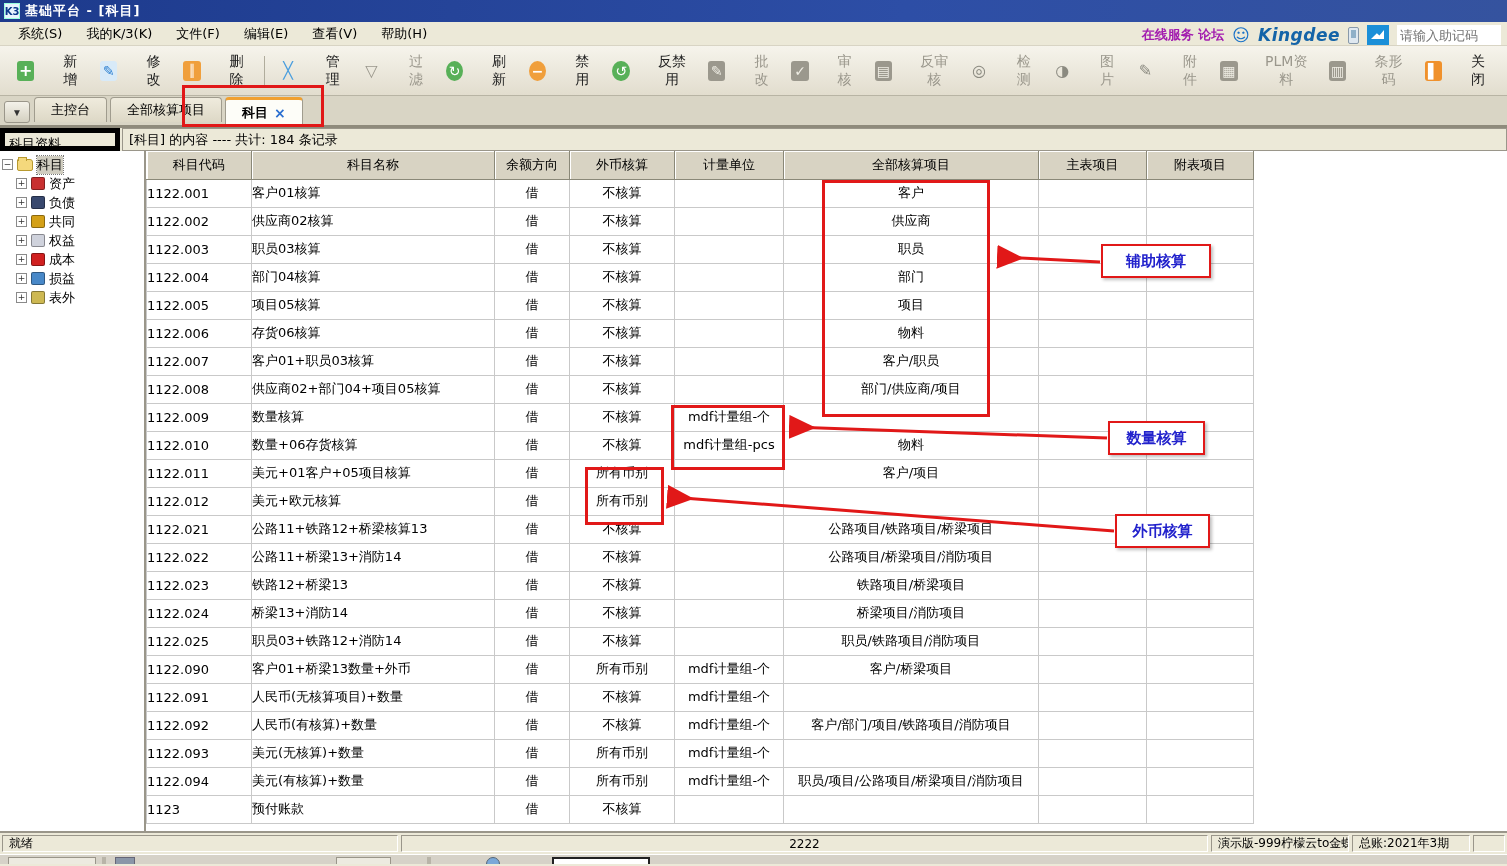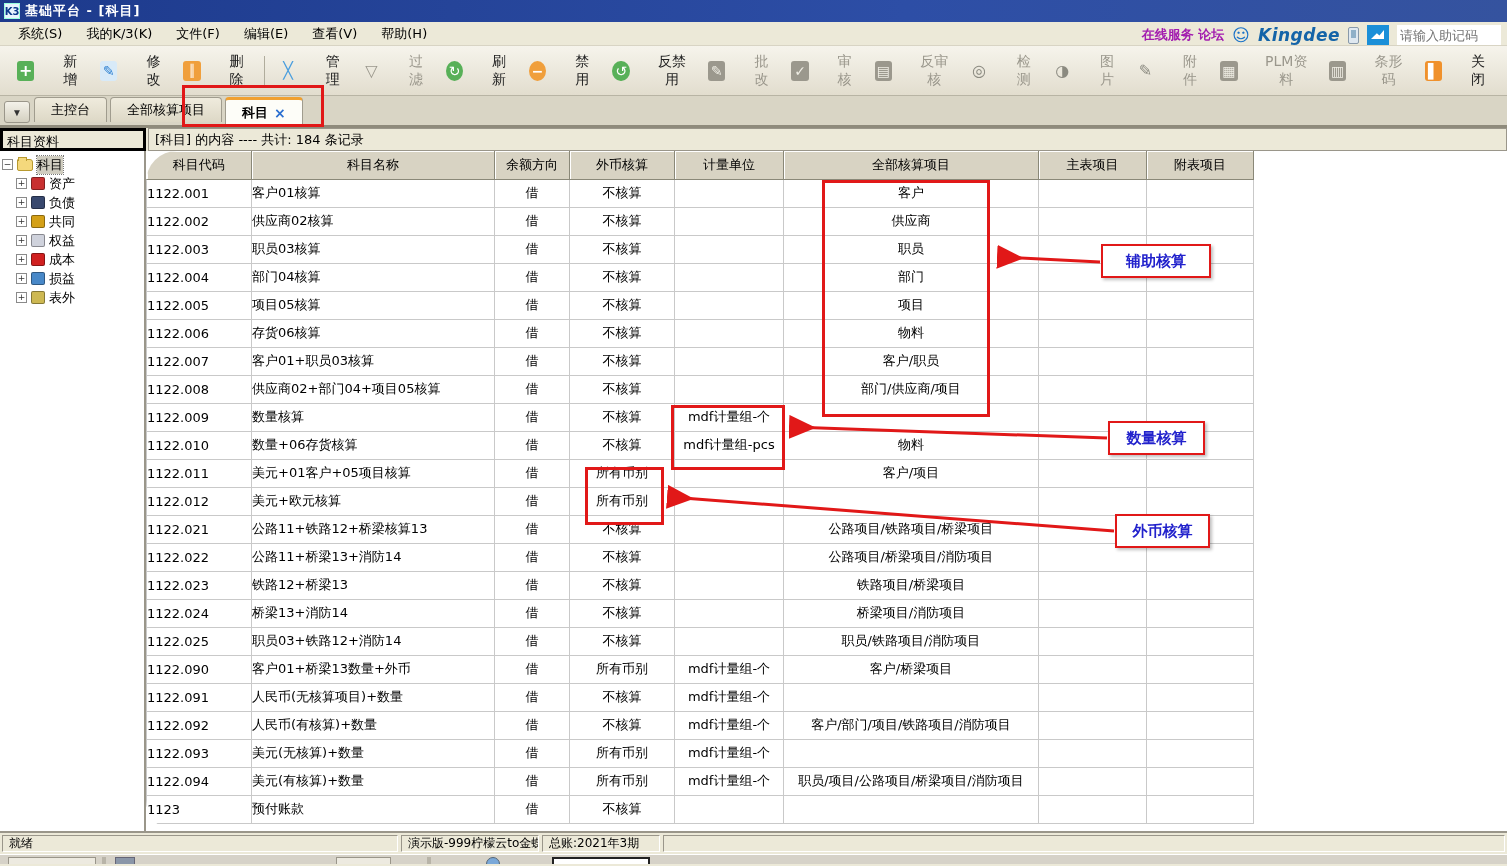--- a/index.html
+++ b/index.html
@@ -46,37 +46,37 @@
 
   
   .tabbar { height:32px; background:#D9D5C5; display:flex; align-items:flex-end; padding:0 4px; border-bottom:3px solid #8f8b7c; position:relative; }
   .tab-drop { width:26px; height:22px; margin:0 4px 2px 0; background:linear-gradient(#f4f2ea,#d4d0c0); border:1px solid #9a968a; border-radius:3px; font-size:10px; color:#333; cursor:pointer; }
   .tab { height:25px; display:flex; align-items:center; gap:6px; padding:0 16px; margin-right:3px; background:linear-gradient(#EFEBDD,#DDD8C6); border:1px solid #a09c8e; border-bottom:none; border-radius:4px 4px 0 0; cursor:pointer; }
   .tab.active { background:#FDFDF8; border-top:3px solid #F0A030; height:28px; font-weight:bold; }
   .tab-close { color:#2b6fd0; font-weight:bold; font-size:14px; line-height:1; cursor:pointer; }
 
   
   .subheaders { height:23px; display:flex; gap:2px; background:#ECE9D8; }
-  .sub-left { width:146px; background:#ECE9D8; border:3px solid #000000; padding:2px 4px; }
+  .sub-left { width:120px; background:#ECE9D8; border:5px solid #000000; padding:2px 4px; }
   .sub-right { flex:1; background:#ECE9D8; border:1px solid #9a968a; padding:2px 6px; }
 
   
   .main { display:flex; height:680px; background:#fff; }
   .treepanel { width:146px; border-right:2px solid #9a968a; background:#fff; padding:4px 2px; overflow:hidden; }
   .tree-row { display:flex; align-items:center; gap:4px; height:19px; white-space:nowrap; }
   .tree-row.child { padding-left:14px; }
   .expander { width:11px; height:11px; border:1px solid #8a8a8a; background:#fff; font-size:9px; line-height:9px; text-align:center; color:#333; flex:none; }
   .folder-ic { width:16px; height:12px; background:#f4d87c; border:1px solid #b89a30; border-radius:1px 3px 2px 2px; position:relative; flex:none; }
   .folder-ic:before { content:""; position:absolute; top:-3px; left:0; width:7px; height:3px; background:#f4d87c; border:1px solid #b89a30; border-bottom:none; }
   .tree-ic { width:14px; height:13px; border-radius:2px; flex:none; border:1px solid rgba(0,0,0,.35); }
   .tree-label { font-size:13px; }
   .tree-row.selected .tree-label { background:#d0cdc0; outline:1px dotted #777; }
 
   
-  .tablearea { flex:1; position:relative; background:#fff; overflow:hidden;border-radius:31px; }
+  .tablearea { flex:1; position:relative; background:#fff; overflow:hidden; }
   table.grid { border-collapse:collapse; table-layout:fixed; width:1107px; }
   table.grid th { height:28px; background:#D8D3C3; font-weight:normal; font-size:13px; border-right:1px solid #8a8878; border-bottom:1px solid #8a8878; box-shadow:inset 1px 1px 0 #fff; }
   table.grid td { height:28px; font-size:13px; border-right:1px solid #c9c9c9; border-bottom:1px solid #c9c9c9; text-align:center; overflow:hidden; white-space:nowrap; }
   table.grid td.c0, table.grid td.c1 { text-align:left; padding-left:0; }
   table.grid td:first-child { border-left:1px solid #c9c9c9; }
 
   
   .statusbar { height:23px; background:#ECE9D8; display:flex; gap:3px; padding:2px 2px; border-top:2px solid #9a968a; }
   .status-panel { border:1px solid; border-color:#9a968a #fff #fff #9a968a; padding:1px 6px; font-size:12px; display:flex; align-items:center; overflow:hidden; white-space:nowrap; }
   .sp-center { justify-content:center; }
@@ -510,20 +510,21 @@
               <td class="c6"></td>
               <td class="c7"></td>
             </tr>
           </tbody>
       </table>
     </div>
   </div>
 
   <div class="statusbar" id="statusbar">
       <div class="status-panel" style="width: 396px;">就绪</div>
+      <div class="status-panel sp-center" style="width: 807px;">2222</div>
       <div class="status-panel" style="width: 138px;">演示版-999柠檬云to金蝶k3wise</div>
       <div class="status-panel" style="width: 118px; text-align: right;">总账:2021年3期</div>
       <div class="status-panel" style="flex: 1 1 0%;"></div>
     </div>
 
   <div class="taskbar">
     <div class="tk" style="left:8px;width:88px;background:#EDEAE0;border:1px solid #9a968a;"></div>
     <div class="tk" style="left:102px;width:4px;background:#b8b4a8;"></div>
     <div class="tk" style="left:115px;width:20px;background:#8a96a8;border:1px solid #667;"></div>
     <div class="tk" style="left:336px;width:55px;background:#EDEAE0;border:1px solid #9a968a;"></div>

